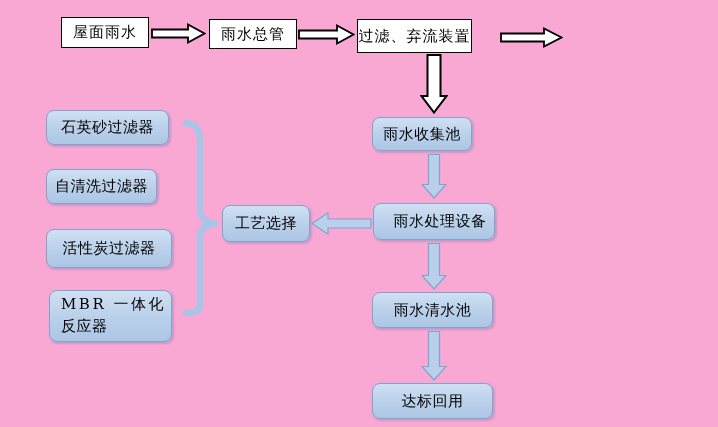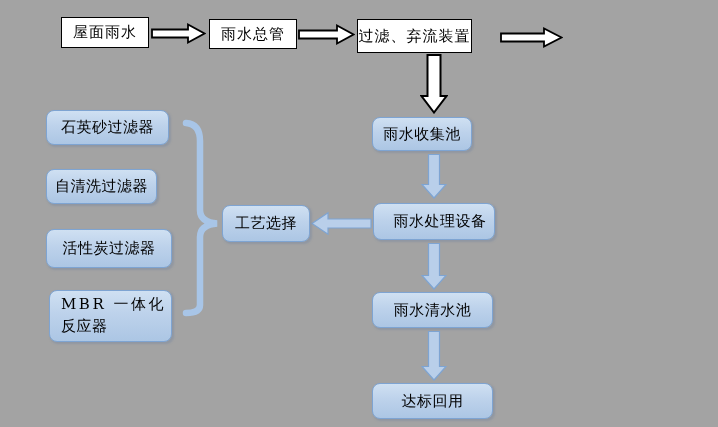--- a/index.html
+++ b/index.html
@@ -1,19 +1,19 @@
 <!DOCTYPE html>
 <html><head>
 <meta charset="utf-8">
 <style>
   html,body { margin:0; padding:0; background:#ffffff; }
   .canvas {
     position:relative;
     width:718px; height:427px;
-    background:#a3a3a3;
+    background:#f9a8d4;
     font-family:"DejaVu Serif","Liberation Serif",serif;
     color:#000;
     overflow:hidden;
   }
   .wbox {
     position:absolute;
     background:#ffffff;
     border:1.5px solid #000000;
     box-sizing:border-box;
     display:flex; align-items:center; justify-content:center;

